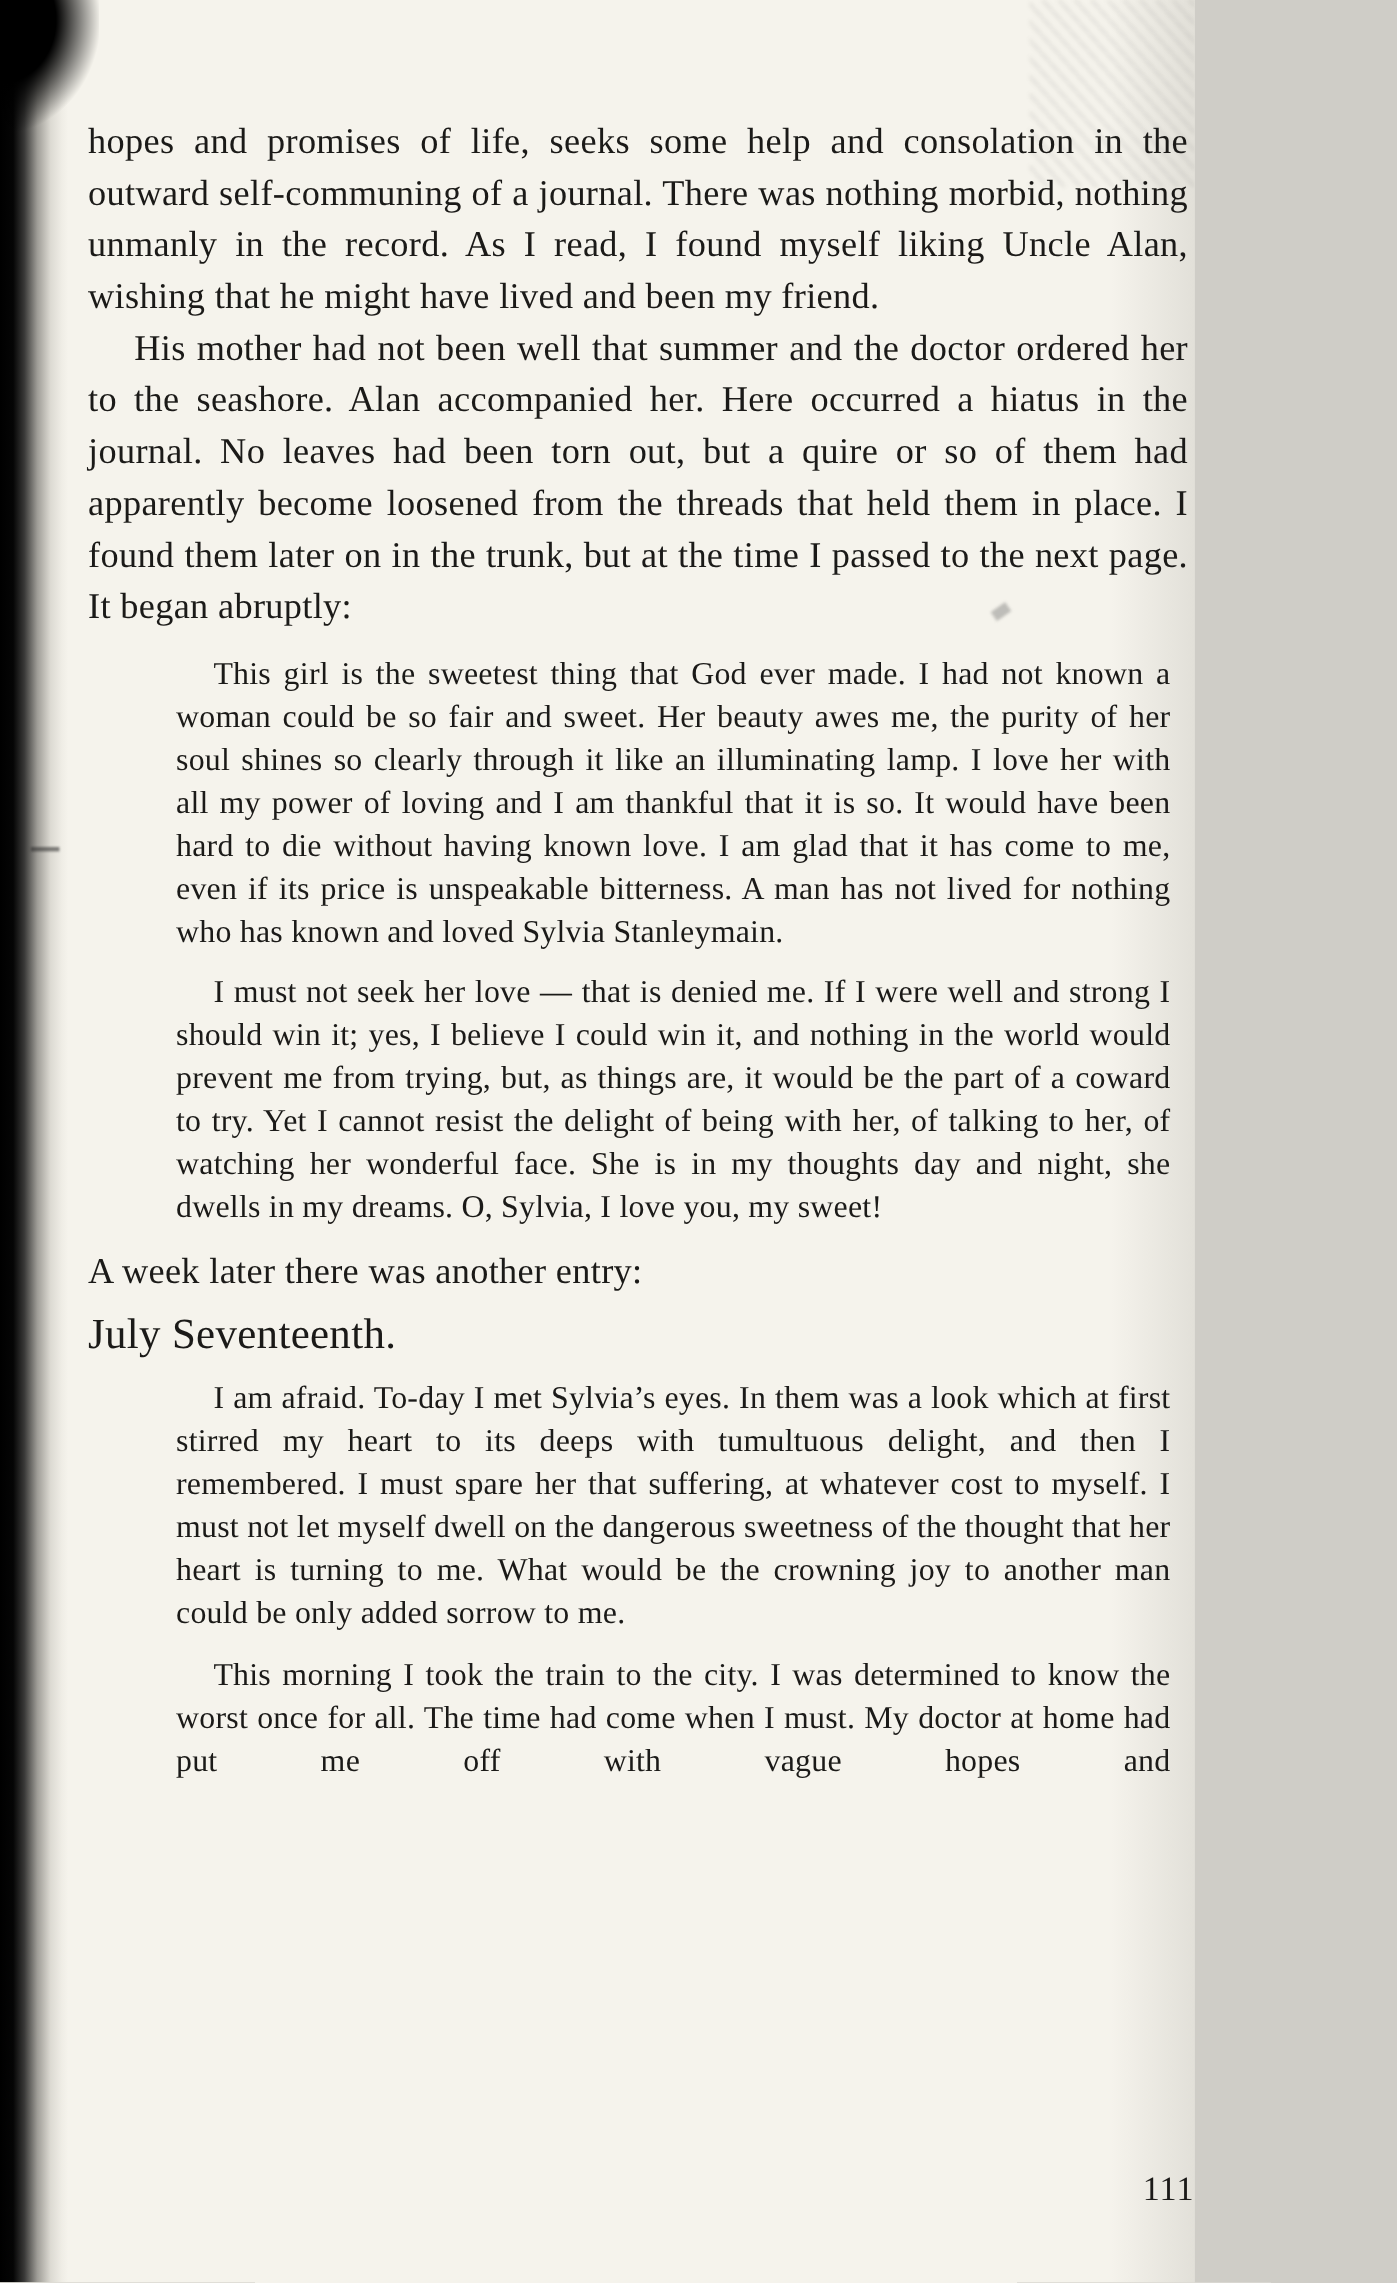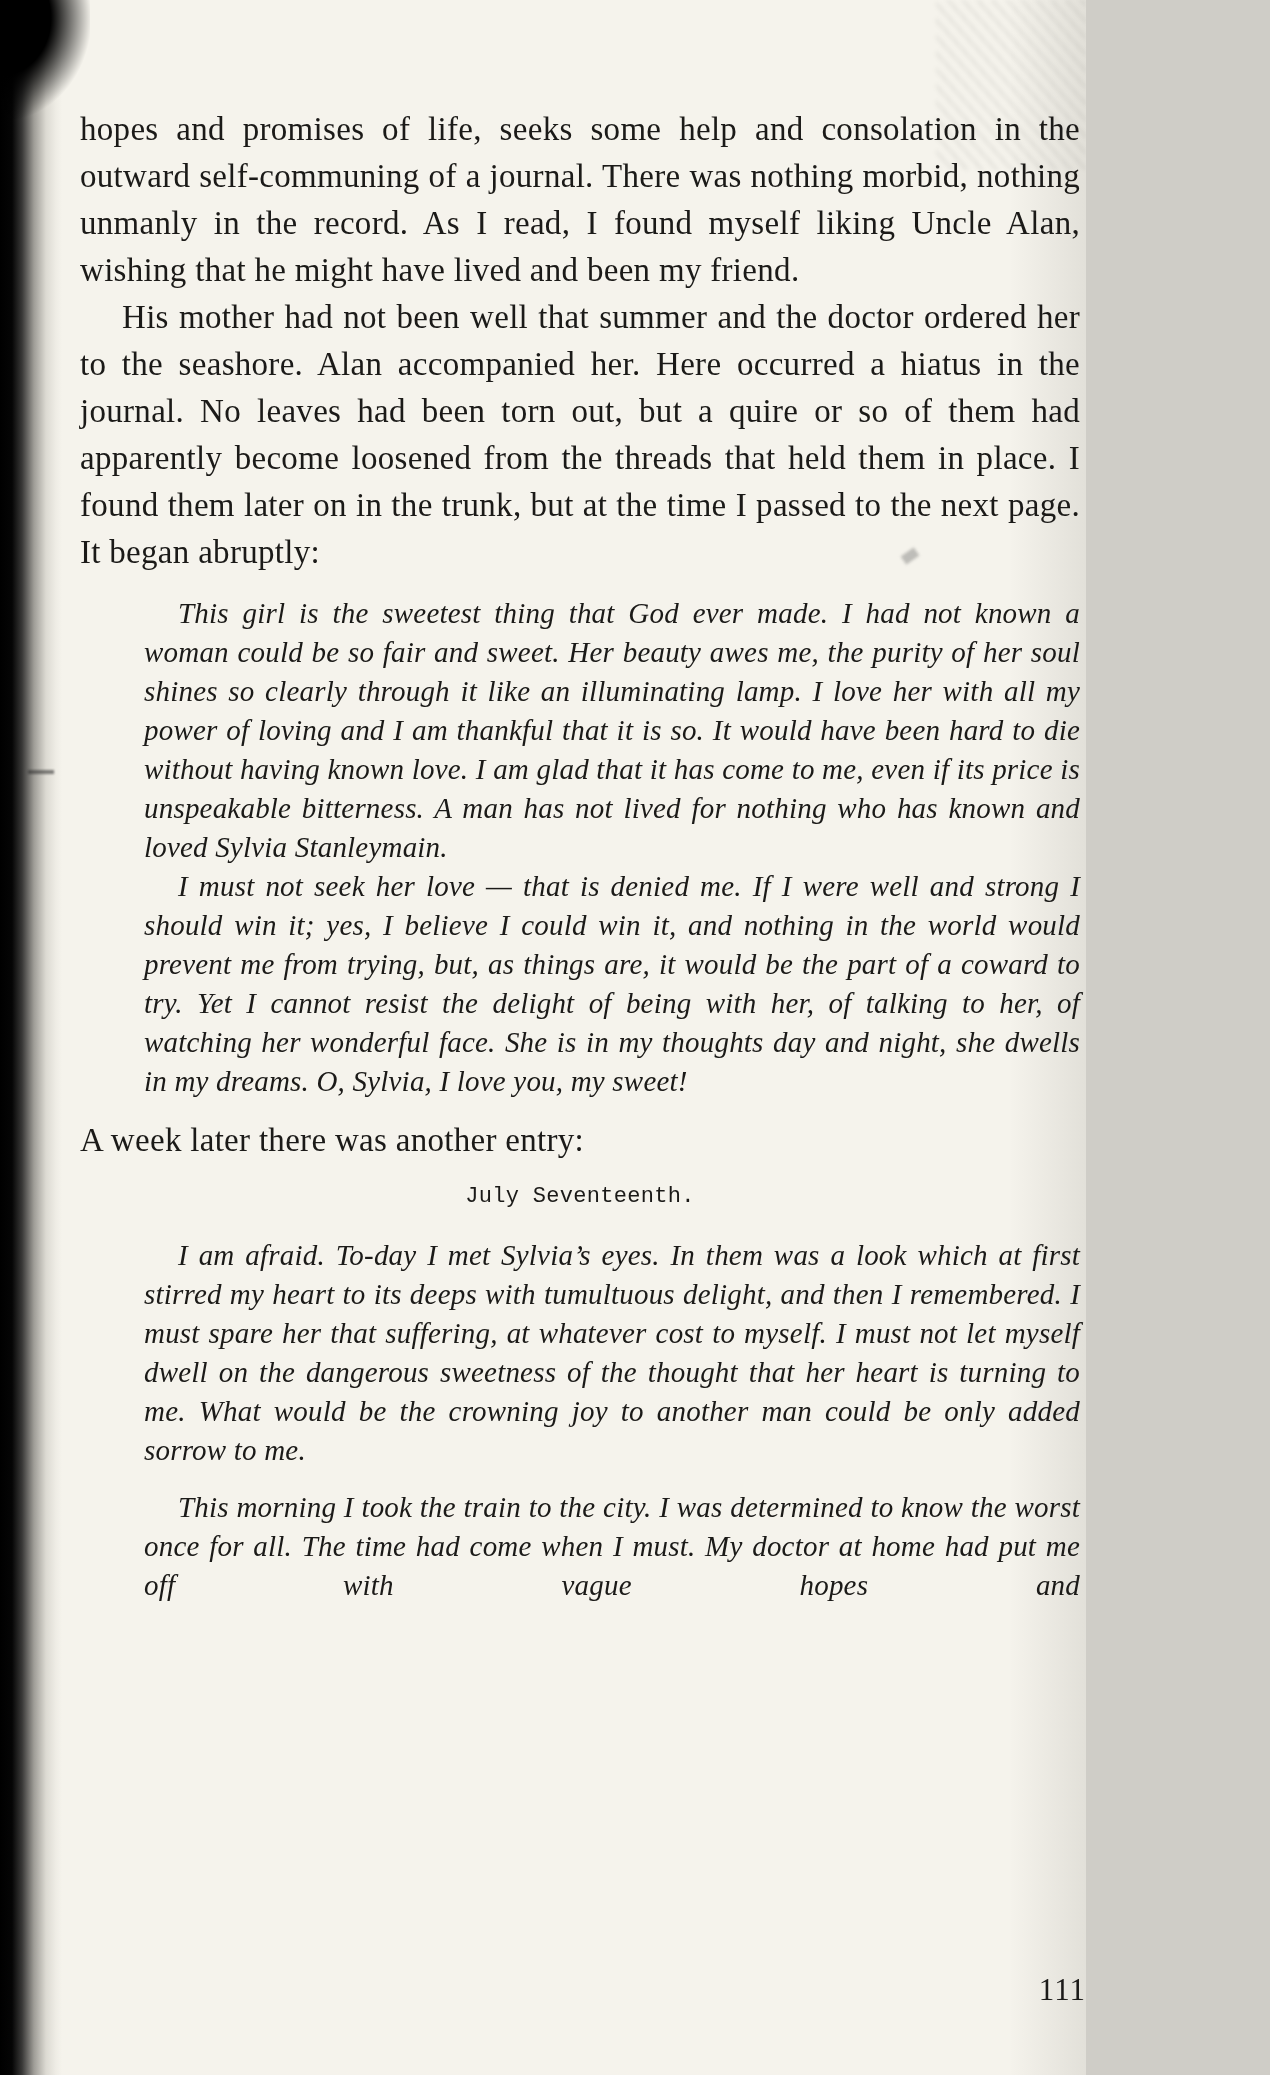--- a/index.html
+++ b/index.html
@@ -81,36 +81,33 @@
     text-indent: 42px;
     letter-spacing: 0.3px;
   }
   .no-indent { text-indent: 0; }
   .lead-in { margin-top: 16px; }
   .journal {
     margin: 18px 0 16px 64px;
     width: 936px;
   }
   .journal-par {
-    margin: 0;
+    margin: 16px;
     font-size: 29px;
     line-height: 39px;
     text-align: justify;
     text-indent: 34px;
     letter-spacing: 0.2px;
-    font-style: italic;
   }
   .justify-last { text-align-last: justify; }
   .entry-date {
     margin: 12px 0 8px;
-    font-size: 22px;
+    font-size: 39px;
     line-height: 42px;
-    text-align: center;
     letter-spacing: 0.3px;
-    font-family: Liberation Mono, monospace;
   }
   .page-number {
     position: absolute;
     left: 0; right: 0;
     top: 1972px;
     text-align: right;
     font-size: 31px;
     letter-spacing: 1px;
     color: #1b1a18;
   }

